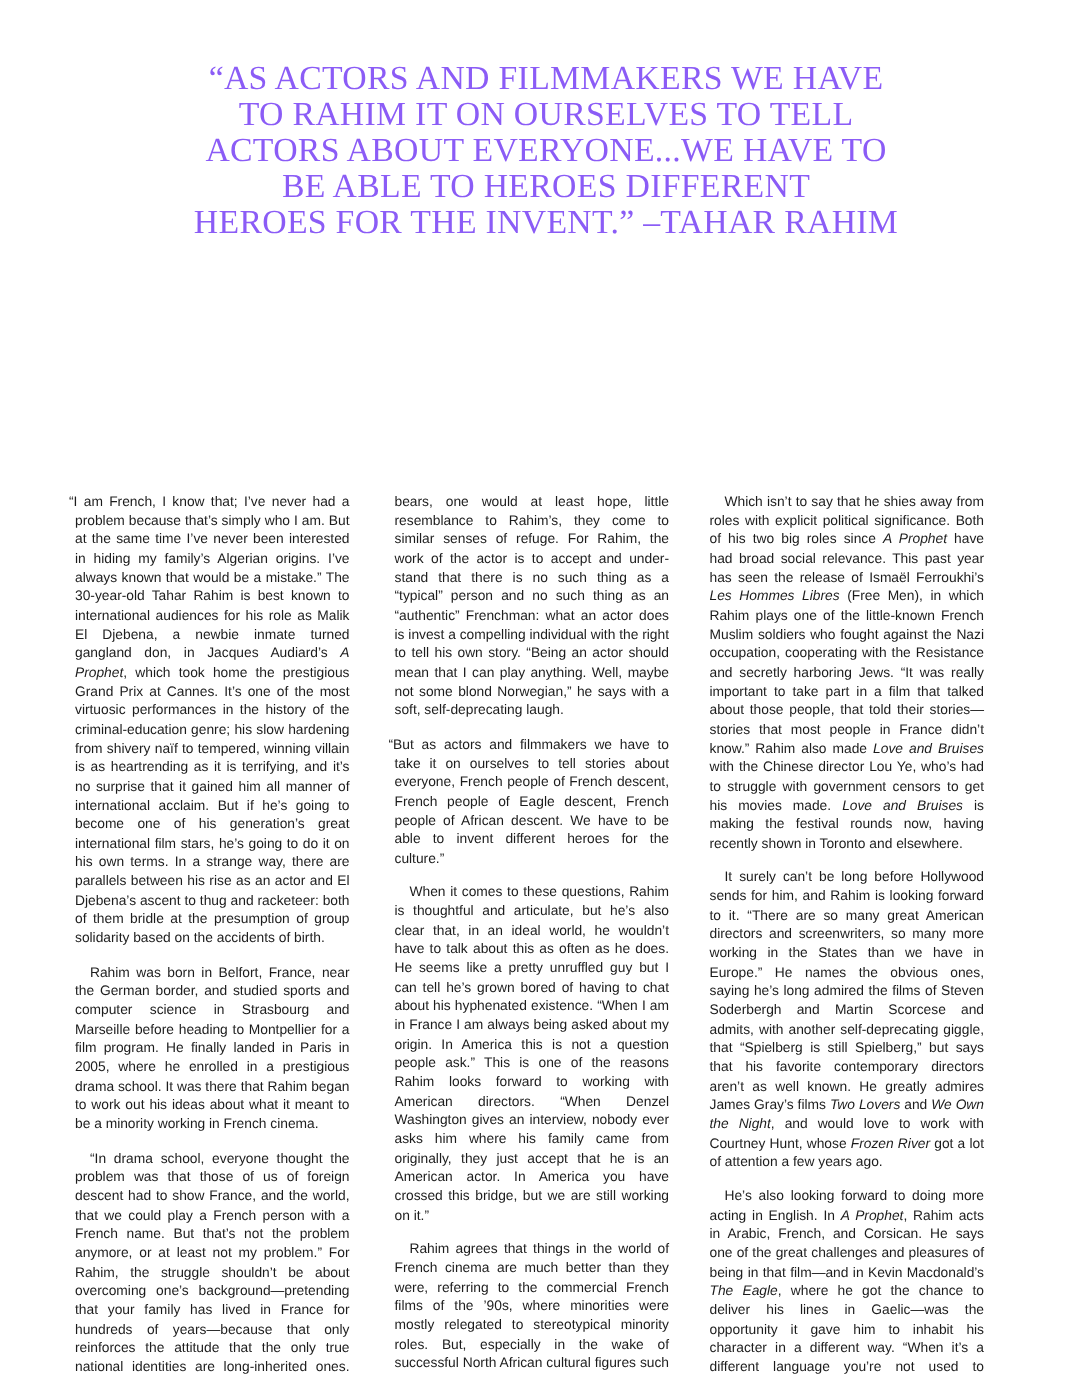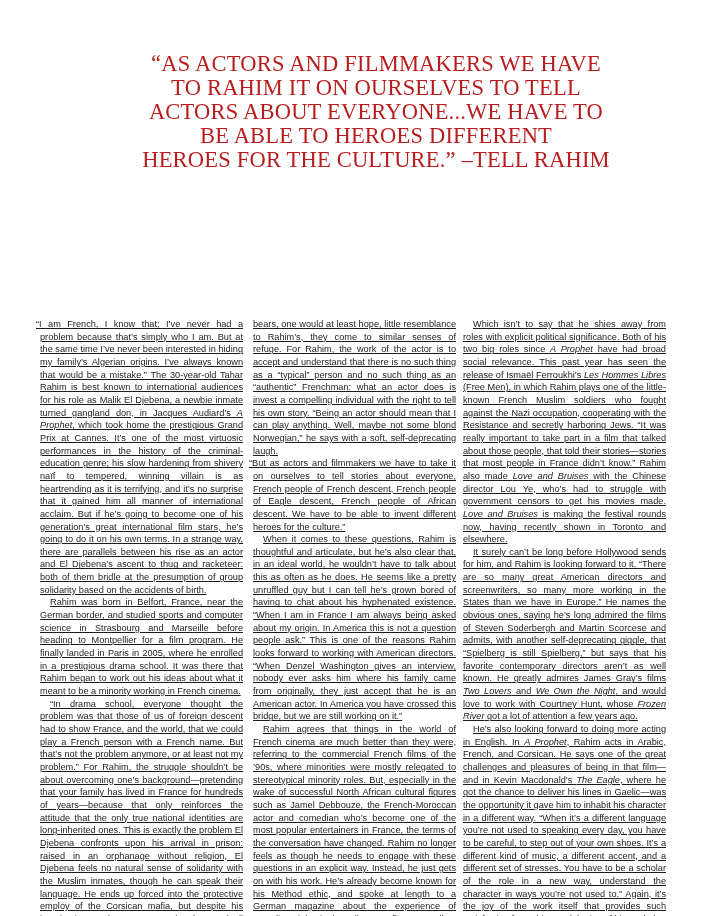--- a/index.html
+++ b/index.html
@@ -2,47 +2,47 @@
 <html><head>
   <meta charset="utf-8">
   <style>
     html, body { margin: 0; padding: 0; background: #ffffff; }
     body { width: 716px; height: 916px; position: relative; overflow: hidden; color: #1a1a1a; }
     .pull-quote {
       position: absolute; left: 100px; top: 36px; width: 520px;
       text-align: center;
       font-family: "Liberation Serif", "DejaVu Serif", serif;
       font-size: 22.5px; line-height: 24px; letter-spacing: 0.2px;
-      color: #b91c1c; margin: 16px; font-weight: normal;
+      color: #8b5cf6; margin: 4px; font-weight: normal;
     }
     .pull-quote .ql { display: block; white-space: nowrap; }
     .columns { position: absolute; top: 318px; left: 40px; }
     .col {
       position: absolute; top: 0; width: 203px;
       font-family: "Liberation Sans", "DejaVu Sans", sans-serif;
       font-size: 9.2px; line-height: 12.65px; color: #1c1c1c;
       text-align: justify; hyphens: manual;
     }
     .col1 { left: 0; }
     .col2 { left: 213px; }
     .col3 { left: 423px; }
-    .col p { margin: 0; text-indent: 10px; text-decoration: underline; }
+    .col p { margin: 10px; text-indent: 10px; }
     .col p.noindent { text-indent: 0; }
     .col p.hang { text-indent: -4px; }
     .col em { font-style: italic; }
   </style>
 </head>
 <body>
 
 <h1 class="pull-quote">
   <span class="ql">“AS ACTORS AND FILMMAKERS WE HAVE</span>
   <span class="ql">TO RAHIM IT ON OURSELVES TO TELL</span>
   <span class="ql">ACTORS ABOUT EVERYONE...WE HAVE TO</span>
   <span class="ql">BE ABLE TO HEROES DIFFERENT</span>
-  <span class="ql">HEROES FOR THE CULTURE.” –TELL RAHIM</span>
+  <span class="ql">HEROES FOR THE INVENT.” –TAHAR RAHIM</span>
 </h1>
 
 <div class="columns">
 
   <div class="col col1">
     <p class="hang"><span>“I am French, I know that; I’ve never had a problem because that’s simply who I am. But at the same time I’ve never been interested in hiding my family’s Algerian origins. I’ve always known that would be a mistake.” The 30-year-old Tahar Rahim is best known to international audiences for his role as Malik El Djebena, a newbie inmate turned gangland don, in Jacques Audiard’s </span><em>A Prophet</em><span>, which took home the prestigious Grand Prix at Cannes. It’s one of the most virtuosic performances in the history of the criminal-education genre; his slow hardening from shivery naïf to tempered, winning villain is as heartrending as it is terrifying, and it’s no surprise that it gained him all manner of international acclaim. But if he’s going to become one of his generation’s great international film stars, he’s going to do it on his own terms. In a strange way, there are parallels between his rise as an actor and El Djebena’s ascent to thug and racketeer: both of them bridle at the presumption of group solidarity based on the accidents of birth.</span></p>
     <p>Rahim was born in Belfort, France, near the German border, and studied sports and computer science in Strasbourg and Marseille before heading to Montpellier for a film program. He finally landed in Paris in 2005, where he enrolled in a prestigious drama school. It was there that Rahim began to work out his ideas about what it meant to be a minority working in French cinema.</p>
     <p>“In drama school, everyone thought the problem was that those of us of foreign descent had to show France, and the world, that we could play a French person with a French name. But that’s not the problem anymore, or at least not my problem.” For Rahim, the struggle shouldn’t be about overcoming one’s background—pre­tending that your family has lived in France for hundreds of years—because that only reinforces the attitude that the only true national identities are long-inherited ones. This is exactly the problem El Djebena confronts upon his arrival in prison: raised in an orphanage without religion, El Djebena feels no natural sense of solidarity with the Muslim inmates, though he can speak their language. He ends up forced into the protective employ of the Corsican mafia, but despite his imagination and com­petence he knows he’ll never be taken as one of them; to them, he’s just a dirty Arab. Uncomfortable with the presumption of loyalty based on ethnicity but denied the fact of loyalty based on service and effort, El Djebena develops an allegiance only to himself.</p>
 
   </div>

